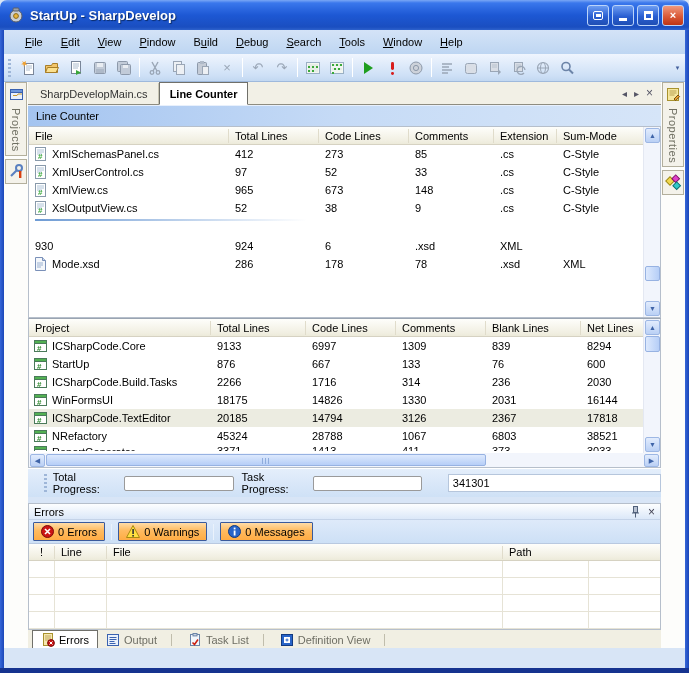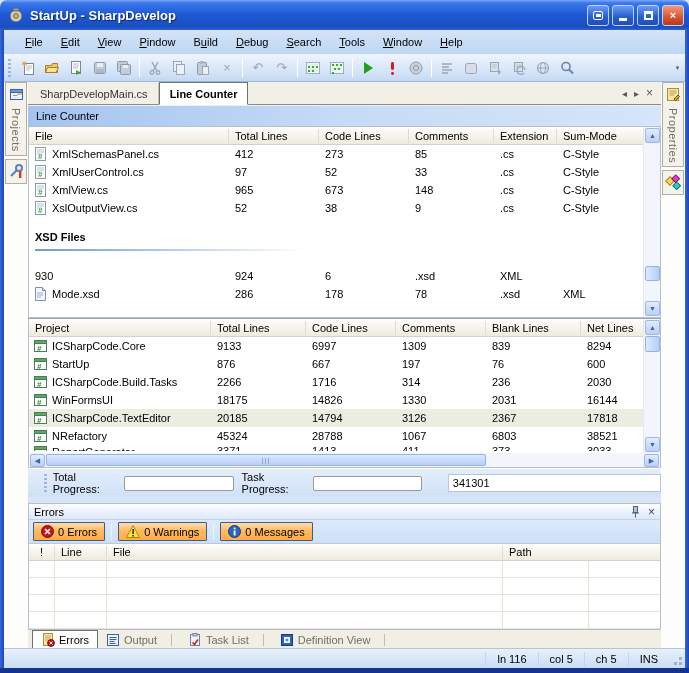--- a/index.html
+++ b/index.html
@@ -431,21 +431,20 @@
                   </svg>
                   <span>XslOutputView.cs</span>
                 </div>
                 <div class="cell">52</div>
                 <div class="cell">38</div>
                 <div class="cell">9</div>
                 <div class="cell">.cs</div>
                 <div class="cell">C-Style</div>
               </div>
             </div>
-          <div class="section-title">XSD Files</div>
           <div class="section-rule"></div>
           <div class="xsd-rows">
 
               <div class="trow g1">
                 <div class="cell">930</div>
                 <div class="cell">924</div>
                 <div class="cell">6</div>
                 <div class="cell">.xsd</div>
                 <div class="cell">XML</div>
               </div>
@@ -506,21 +505,21 @@
                 <div class="cell fn">
                   <svg width="14" height="14">
                     <rect x="0.5" y="1.5" width="12" height="11" fill="#fff" stroke="#4A7A5A"></rect>
                     <rect x="0.5" y="1.5" width="12" height="3" fill="#52B152" stroke="#4A7A5A"></rect>
                     <text x="3" y="12" font-size="8" font-weight="bold" fill="#2E8A2E" font-family="Liberation Sans,sans-serif">#</text>
                   </svg>
                   <span>StartUp</span>
                 </div>
                 <div class="cell">876</div>
                 <div class="cell">667</div>
-                <div class="cell">197</div>
+                <div class="cell">133</div>
                 <div class="cell">76</div>
                 <div class="cell">600</div>
               </div>
 
               <div class="trow g2">
                 <div class="cell fn">
                   <svg width="14" height="14">
                     <rect x="0.5" y="1.5" width="12" height="11" fill="#fff" stroke="#4A7A5A"></rect>
                     <rect x="0.5" y="1.5" width="12" height="3" fill="#52B152" stroke="#4A7A5A"></rect>
                     <text x="3" y="12" font-size="8" font-weight="bold" fill="#2E8A2E" font-family="Liberation Sans,sans-serif">#</text>
@@ -729,29 +728,17 @@
               <path d="M5.5 7h3M7 5.5v3" stroke="#2864C8"></path>
             </svg>
           <span>Definition View</span>
           <span class="bsep"></span>
         </div>
       </div>
 
     </div>
   </div>
 
-  <div class="statusbar">
-    <span class="sflex"></span>
-    <span class="spanel">ln 116</span>
-    <span class="spanel">col 5</span>
-    <span class="spanel">ch 5</span>
-    <span class="spanel">INS</span>
-    <span class="sgrip">
-        <i></i>
-        <i></i>
-        <i></i>
-      </span>
-  </div>
 
   <div class="frame-side frame-left"></div>
   <div class="frame-side frame-right"></div>
   <div class="frame-bottom"></div>
 </div>
 
 </body></html>

